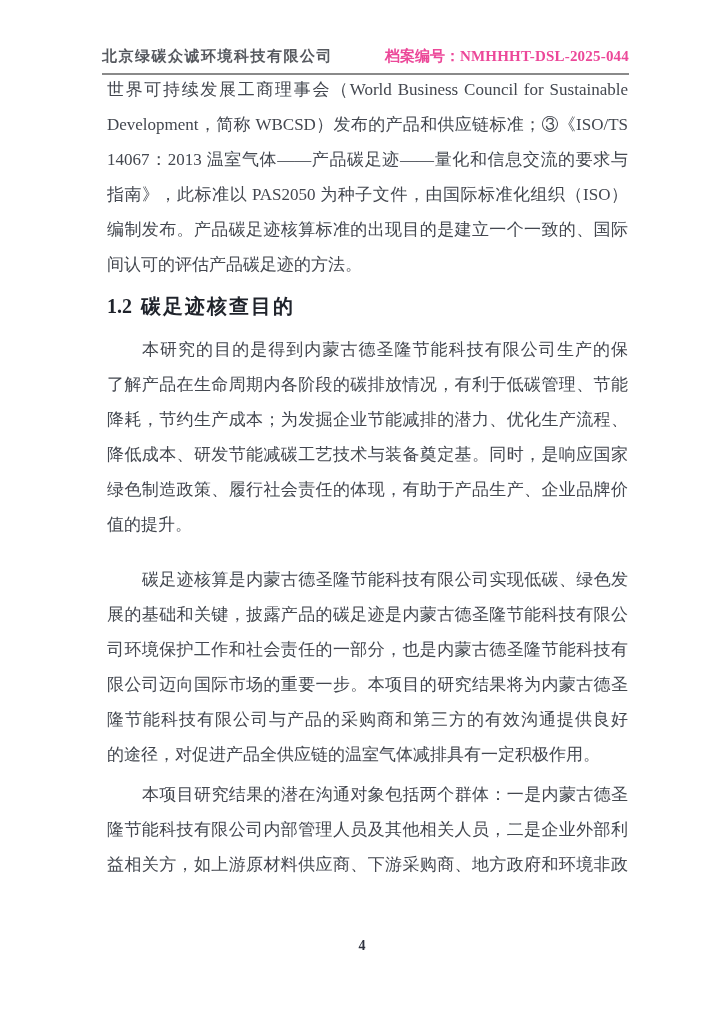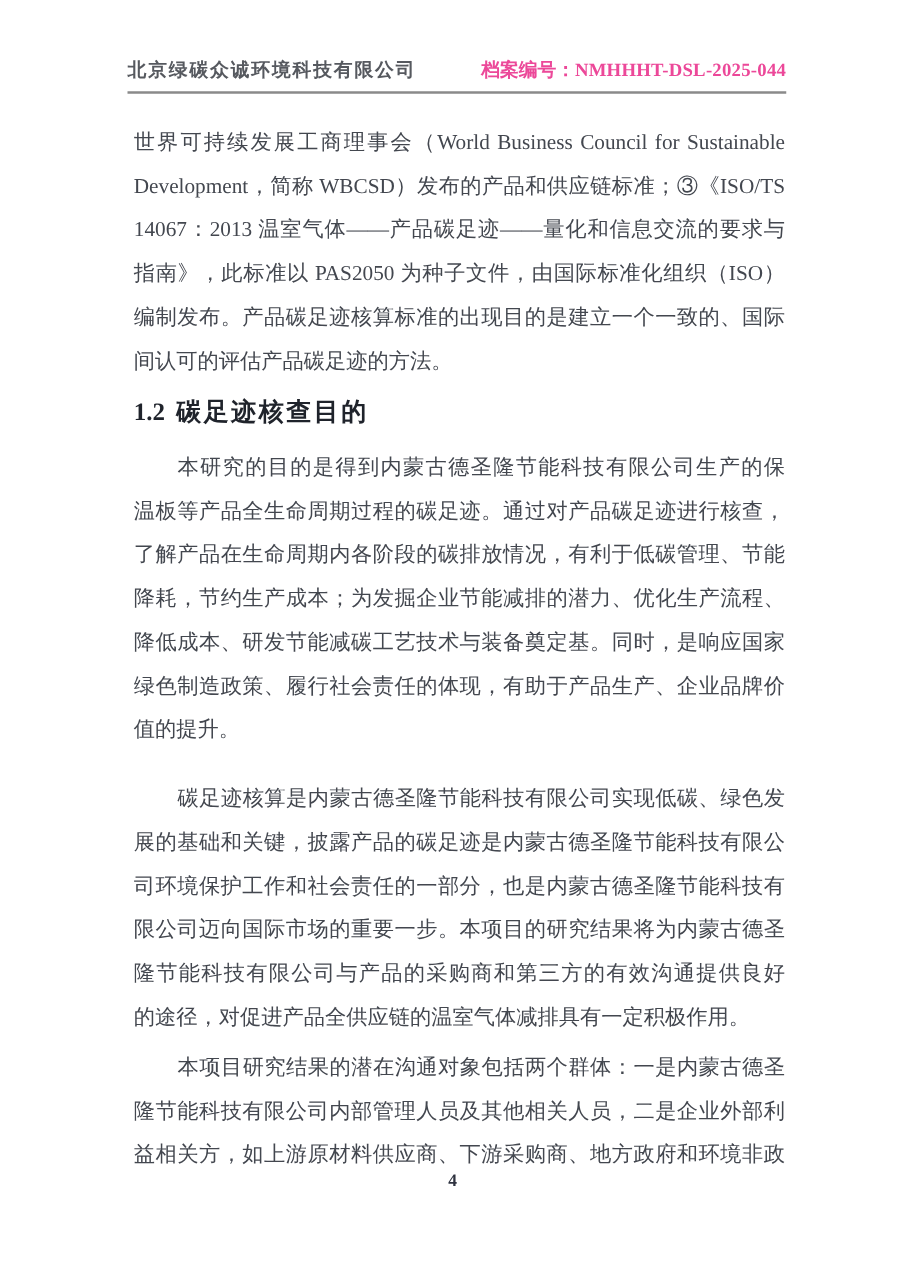--- a/index.html
+++ b/index.html
@@ -20,21 +20,21 @@
   .header-company {
     font-size:15px; font-weight:bold; color:#56595f; letter-spacing:1.5px;
     white-space:nowrap;
   }
   .header-doc {
     font-size:15px; font-weight:bold; color:#ec4899; white-space:nowrap;
   }
   .header-doc .doc-no { letter-spacing:0.2px; }
   
   .content {
-    position:absolute; left:107px; width:521px; top:96px;
+    position:absolute; left:107px; width:521px; top:72px;
     color:#43474f; font-size:17px;
   }
   .line {
     height:35px; line-height:35px;
     text-align:justify; text-align-last:justify;
     text-justify:inter-character;
     white-space:nowrap-none;
   }
   .line.last { text-align-last:left; }
   .line.indent { text-indent:35px;font-family:Liberation Serif, serif; }
@@ -78,21 +78,20 @@
       <div class="line last">间认可的评估产品碳足迹的方法。</div>
     </div>
 
     <div class="heading">
       <span class="h-num">1.2</span>
       <span class="h-title">碳足迹核查目的</span>
     </div>
 
     <div class="para para-2">
       <div class="line indent">本研究的目的是得到内蒙古德圣隆节能科技有限公司生产的保</div>
-      <div class="line">温板等产品全生命周期过程的碳足迹。通过对产品碳足迹进行核查，</div>
       <div class="line">了解产品在生命周期内各阶段的碳排放情况，有利于低碳管理、节能</div>
       <div class="line">降耗，节约生产成本；为发掘企业节能减排的潜力、优化生产流程、</div>
       <div class="line">降低成本、研发节能减碳工艺技术与装备奠定基。同时，是响应国家</div>
       <div class="line">绿色制造政策、履行社会责任的体现，有助于产品生产、企业品牌价</div>
       <div class="line last">值的提升。</div>
     </div>
 
     <div class="para para-3">
       <div class="line indent">碳足迹核算是内蒙古德圣隆节能科技有限公司实现低碳、绿色发</div>
       <div class="line">展的基础和关键，披露产品的碳足迹是内蒙古德圣隆节能科技有限公</div>

